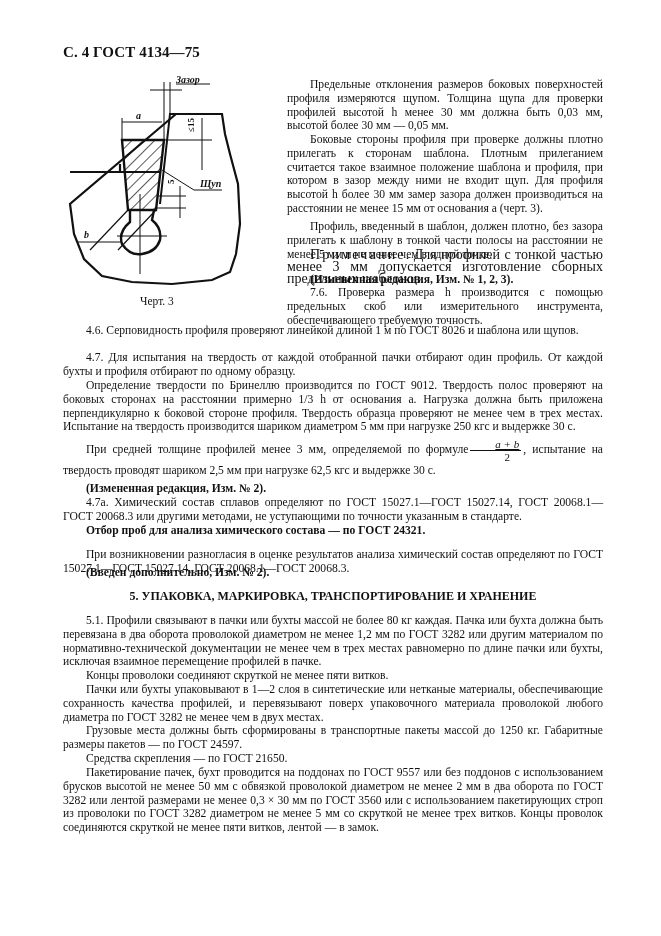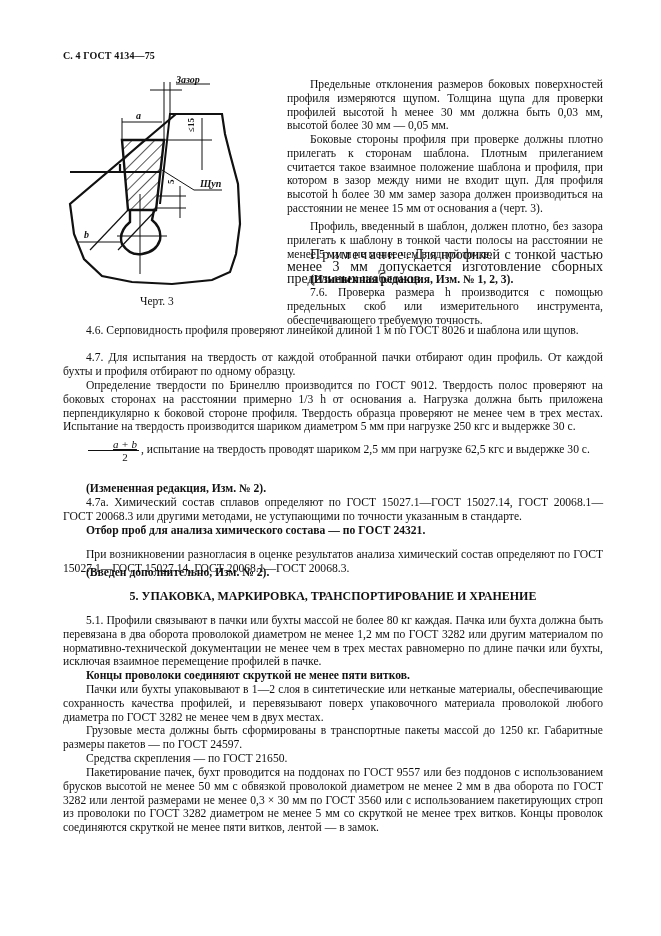--- a/index.html
+++ b/index.html
@@ -1,18 +1,18 @@
 <!DOCTYPE html>
 <html><head>
 <meta charset="utf-8">
 <style>
   html, body { margin:0; padding:0; background:#fff; }
   body { width:661px; height:936px; position:relative; overflow:hidden;
          font-family:"Liberation Serif", "DejaVu Serif", serif; color:#111; }
-  .page-header { position:absolute; left:63px; top:50px; font-weight:bold; font-size:10px; letter-spacing:0.1px; }
+  .page-header { position:absolute; left:63px; top:44px; font-weight:bold; font-size:15px; letter-spacing:0.1px; }
   .figure { position:absolute; left:62px; top:74px; width:200px; height:230px; }
   .fig-caption { position:absolute; left:140px; top:295px; font-size:11.5px; }
   .p { position:absolute; font-size:11.6px; line-height:13.8px; text-align:justify; }
   .right-col { left:287px; width:316px; }
   .full { left:63px; width:540px; }
   .indent { text-indent:23px; }
   .note { font-size:14px; line-height:12px; }
   .note .spaced { letter-spacing:2.2px; }
   .bold { font-weight:bold; }
   .section-title { position:absolute; left:63px; width:540px; top:589px; text-align:center; font-weight:bold; font-size:12px; }
@@ -77,27 +77,27 @@
 <div class="p right-col indent" style="top:78px;">Предельные отклонения размеров боковых поверхностей профиля измеряются щупом. Толщина щупа для проверки профилей высотой h менее 30 мм должна быть 0,03 мм, высотой более 30 мм — 0,05 мм.</div>
 <div class="p right-col indent" style="top:133px;">Боковые стороны профиля при проверке должны плотно прилегать к сторонам шаблона. Плотным прилеганием считается такое взаимное положение шаблона и профиля, при котором в зазор между ними не входит щуп. Для профиля высотой h более 30 мм замер зазора должен производиться на расстоянии не менее 15 мм от основания a (черт. 3).</div>
 <div class="p right-col indent" style="top:220px;">Профиль, введенный в шаблон, должен плотно, без зазора прилегать к шаблону в тонкой части полосы на расстоянии не менее 5 мм и не менее чем в одной точке.</div>
 <div class="p right-col indent note" style="top:249px;"><span class="spaced">Примечание</span><span>. Для профилей с тонкой частью менее 3 мм допускается изготовление сборных предельных шаблонов.</span></div>
 <div class="p right-col indent bold" style="top:273px;">(Измененная редакция, Изм. № 1, 2, 3).</div>
 <div class="p right-col indent" style="top:286px;">7.6. Проверка размера h производится с помощью предельных скоб или измерительного инструмента, обеспечивающего требуемую точность.</div>
 
 <div class="p full indent" style="top:324px;">4.6. Серповидность профиля проверяют линейкой длиной 1 м по ГОСТ 8026 и шаблона или щупов.</div>
 <div class="p full indent" style="top:351px;">4.7. Для испытания на твердость от каждой отобранной пачки отбирают один профиль. От каждой бухты и профиля отбирают по одному образцу.</div>
 <div class="p full indent" style="top:379px;">Определение твердости по Бринеллю производится по ГОСТ 9012. Твердость полос проверяют на боковых сторонах на расстоянии примерно 1/3 h от основания a. Нагрузка должна быть приложена перпендикулярно к боковой стороне профиля. Твердость образца проверяют не менее чем в трех местах. Испытание на твердость производится шариком диаметром 5 мм при нагрузке 250 кгс и выдержке 30 с.</div>
-<div class="p full indent" style="top:438px; line-height:16px;"><span class="frac"><span class="num">a + b</span><span class="den">2</span></span><span>, испытание на твердость проводят шариком 2,5 мм при нагрузке 62,5 кгс и выдержке 30 с.</span></div>
+<div class="p full indent" style="top:438px; line-height:16px;"><span>При средней толщине профилей менее 3 мм, определяемой по формуле</span><span class="frac"><span class="num">a + b</span><span class="den">2</span></span><span>, испытание на твердость проводят шариком 2,5 мм при нагрузке 62,5 кгс и выдержке 30 с.</span></div>
 <div class="p full indent bold" style="top:482px;">(Измененная редакция, Изм. № 2).</div>
 <div class="p full indent" style="top:496px;">4.7а. Химический состав сплавов определяют по ГОСТ 15027.1—ГОСТ 15027.14, ГОСТ 20068.1—ГОСТ 20068.3 или другими методами, не уступающими по точности указанным в стандарте.</div>
 <div class="p full indent" style="top:548px;">При возникновении разногласия в оценке результатов анализа химический состав определяют по ГОСТ 15027.1—ГОСТ 15027.14, ГОСТ 20068.1—ГОСТ 20068.3.</div>
 <div class="p full indent" style="top:524px;font-weight:bold;">Отбор проб для анализа химического состава — по ГОСТ 24321.</div>
 <div class="p full indent bold" style="top:566px;">(Введен дополнительно, Изм. № 2).</div>
 
 <div class="section-title">5. УПАКОВКА, МАРКИРОВКА, ТРАНСПОРТИРОВАНИЕ И ХРАНЕНИЕ</div>
 
 <div class="p full indent" style="top:614px;">5.1. Профили связывают в пачки или бухты массой не более 80 кг каждая. Пачка или бухта должна быть перевязана в два оборота проволокой диаметром не менее 1,2 мм по ГОСТ 3282 или другим материалом по нормативно-технической документации не менее чем в трех местах равномерно по длине пачки или бухты, исключая взаимное перемещение профилей в пачке.</div>
-<div class="p full indent" style="top:669px;font-weight:bold;">Концы проволоки соединяют скруткой не менее пяти витков.</div>
+<div class="p full indent" style="top:669px;">Концы проволоки соединяют скруткой не менее пяти витков.</div>
 <div class="p full indent" style="top:683px;">Пачки или бухты упаковывают в 1—2 слоя в синтетические или нетканые материалы, обеспечивающие сохранность качества профилей, и перевязывают поверх упаковочного материала проволокой любого диаметра по ГОСТ 3282 не менее чем в двух местах.</div>
 <div class="p full indent" style="top:724px;">Грузовые места должны быть сформированы в транспортные пакеты массой до 1250 кг. Габаритные размеры пакетов — по ГОСТ 24597.</div>
 <div class="p full indent" style="top:752px;">Средства скрепления — по ГОСТ 21650.</div>
 <div class="p full indent" style="top:766px;">Пакетирование пачек, бухт проводится на поддонах по ГОСТ 9557 или без поддонов с использованием брусков высотой не менее 50 мм с обвязкой проволокой диаметром не менее 2 мм в два оборота по ГОСТ 3282 или лентой размерами не менее 0,3 × 30 мм по ГОСТ 3560 или с использованием пакетирующих строп из проволоки по ГОСТ 3282 диаметром не менее 5 мм со скруткой не менее трех витков. Концы проволок соединяются скруткой не менее пяти витков, лентой — в замок.</div>
 
 </body></html>

